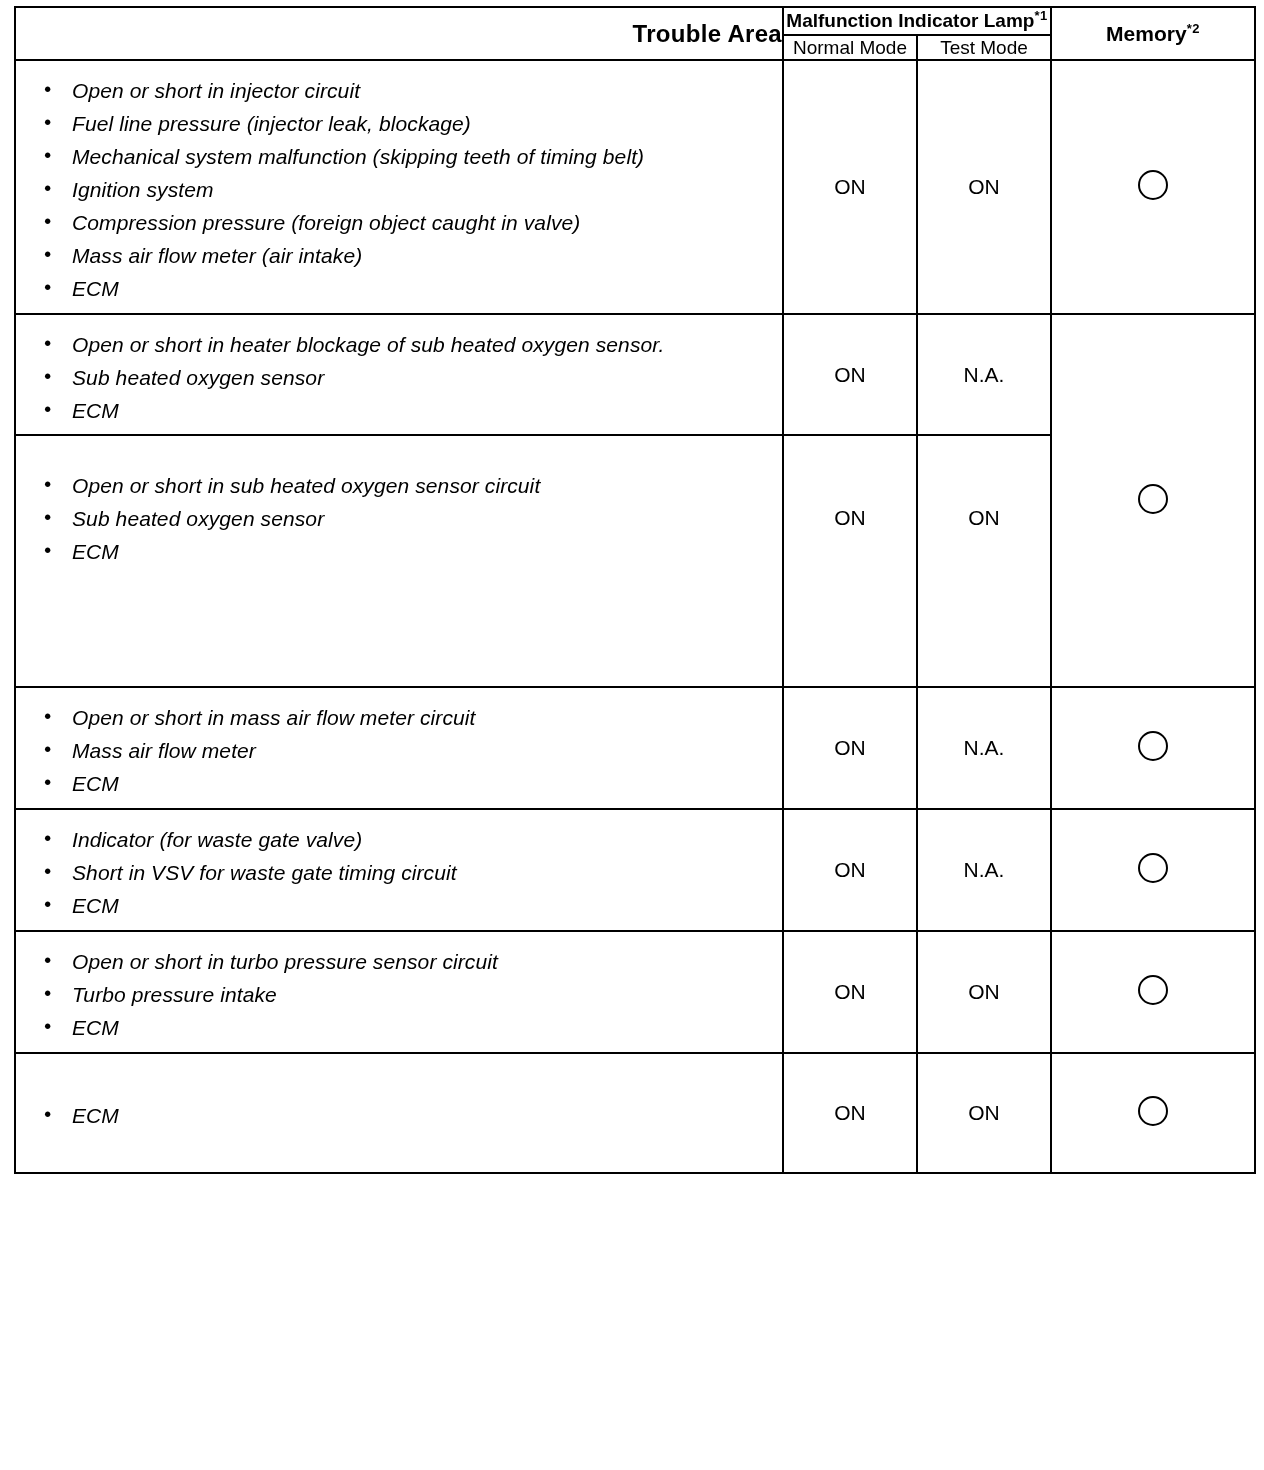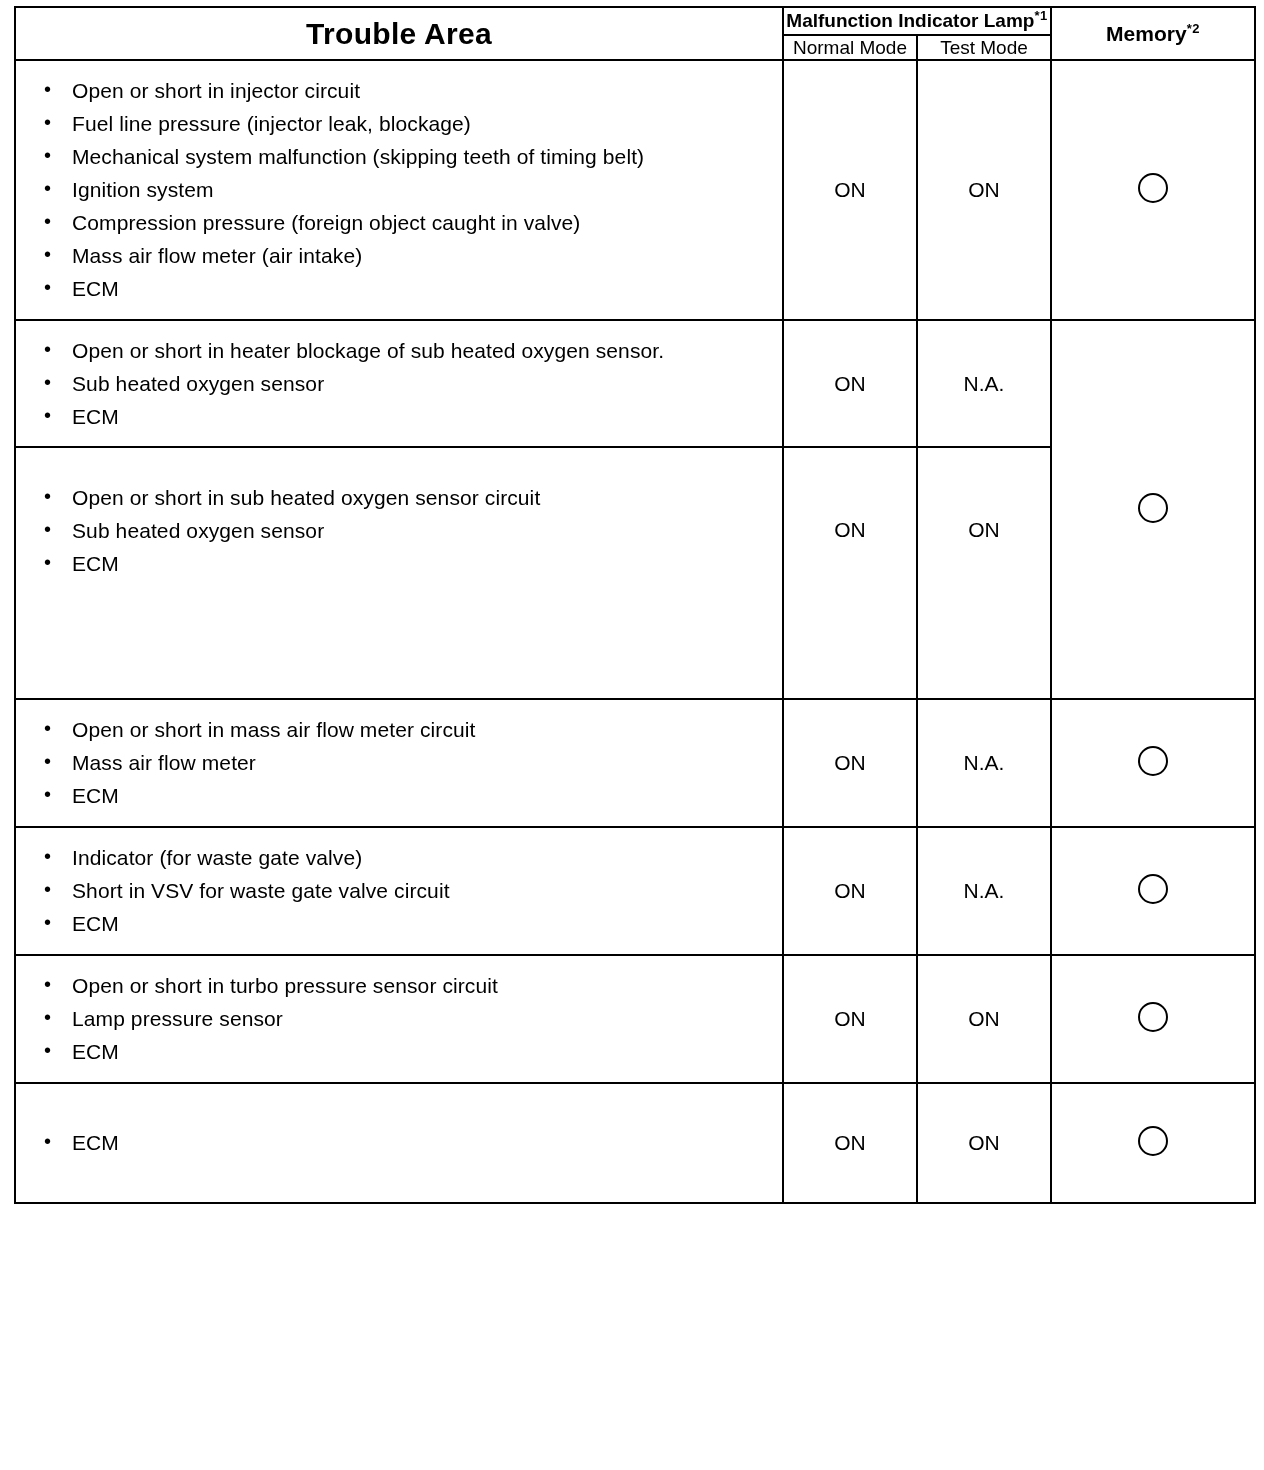--- a/index.html
+++ b/index.html
@@ -32,23 +32,23 @@
     vertical-align: middle;
     padding: 0;
   }
   
   col.c-trouble { width: 768px; }
   col.c-normal  { width: 134px; }
   col.c-test    { width: 134px; }
   col.c-memory  { width: 204px; }
 
   .hdr-trouble {
-    text-align: center;
-    font-weight: bold;
-    font-size: 30px;
+    text-align: right;
+    font-weight: bold;
+    font-size: 24px;
     letter-spacing: 0.3px;
   }
   .hdr-mil {
     text-align: center;
     font-weight: bold;
     font-size: 19px;
     line-height: 1.28;
     padding: 8px 2px 7px 2px;
     margin-left: 20px;
   }
@@ -68,21 +68,22 @@
   sup.note {
     font-size: 13px;
     vertical-align: super;
     font-weight: bold;
     letter-spacing: 0.5px;
   }
 
   ul.areas {
     list-style: none;
     margin: 0;
-    padding: 14px 10px 13px 22px;
+    padding: 14px 10px 7px 22px;
+    font-style: italic;
   }
   ul.areas li {
     position: relative;
     font-size: 21px;
     line-height: 1.52;
     padding-left: 34px;
     margin: 0 0 1px 0;
     letter-spacing: 0.1px;
   }
   ul.areas li::before {
@@ -197,36 +198,36 @@
         <td class="mode">N.A.</td>
         <td class="memory">
           <span class="circle"></span>
         </td>
       </tr>
 
       <tr>
         <td>
           <ul class="areas">
             <li>Indicator (for waste gate valve)</li>
-            <li>Short in VSV for waste gate valve circuit</li>
+            <li>Short in VSV for waste gate timing circuit</li>
             <li>ECM</li>
           </ul>
         </td>
         <td class="mode">ON</td>
         <td class="mode">N.A.</td>
         <td class="memory">
           <span class="circle"></span>
         </td>
       </tr>
 
       <tr>
         <td>
           <ul class="areas">
             <li>Open or short in turbo pressure sensor circuit</li>
-            <li>Lamp pressure sensor</li>
+            <li>Turbo pressure intake</li>
             <li>ECM</li>
           </ul>
         </td>
         <td class="mode">ON</td>
         <td class="mode">ON</td>
         <td class="memory">
           <span class="circle"></span>
         </td>
       </tr>
 

